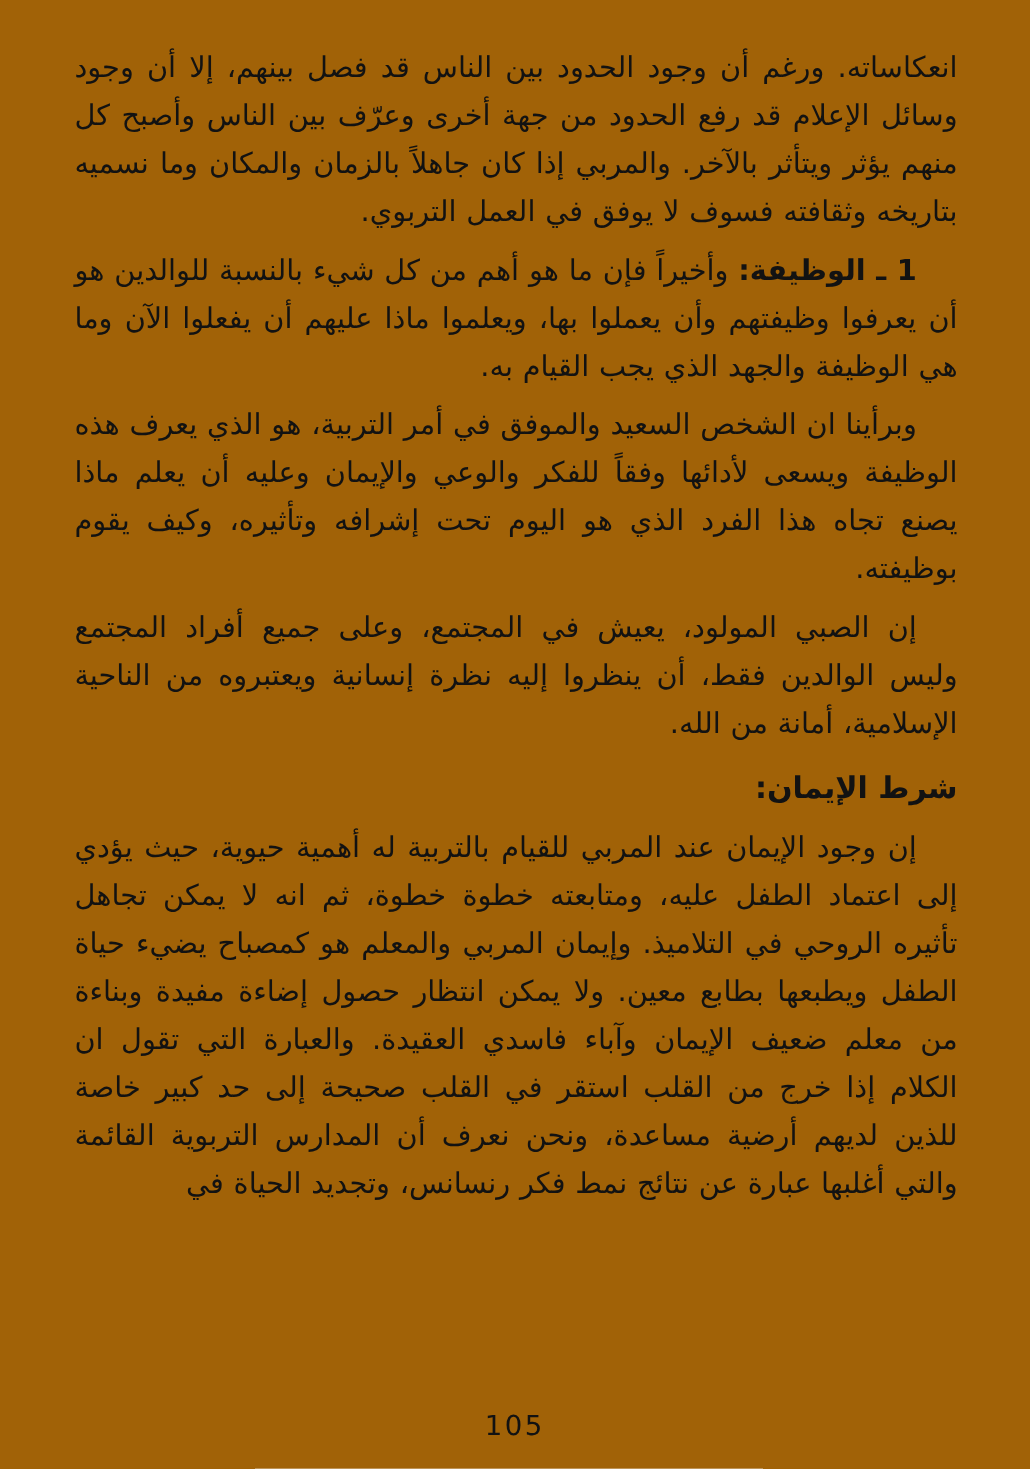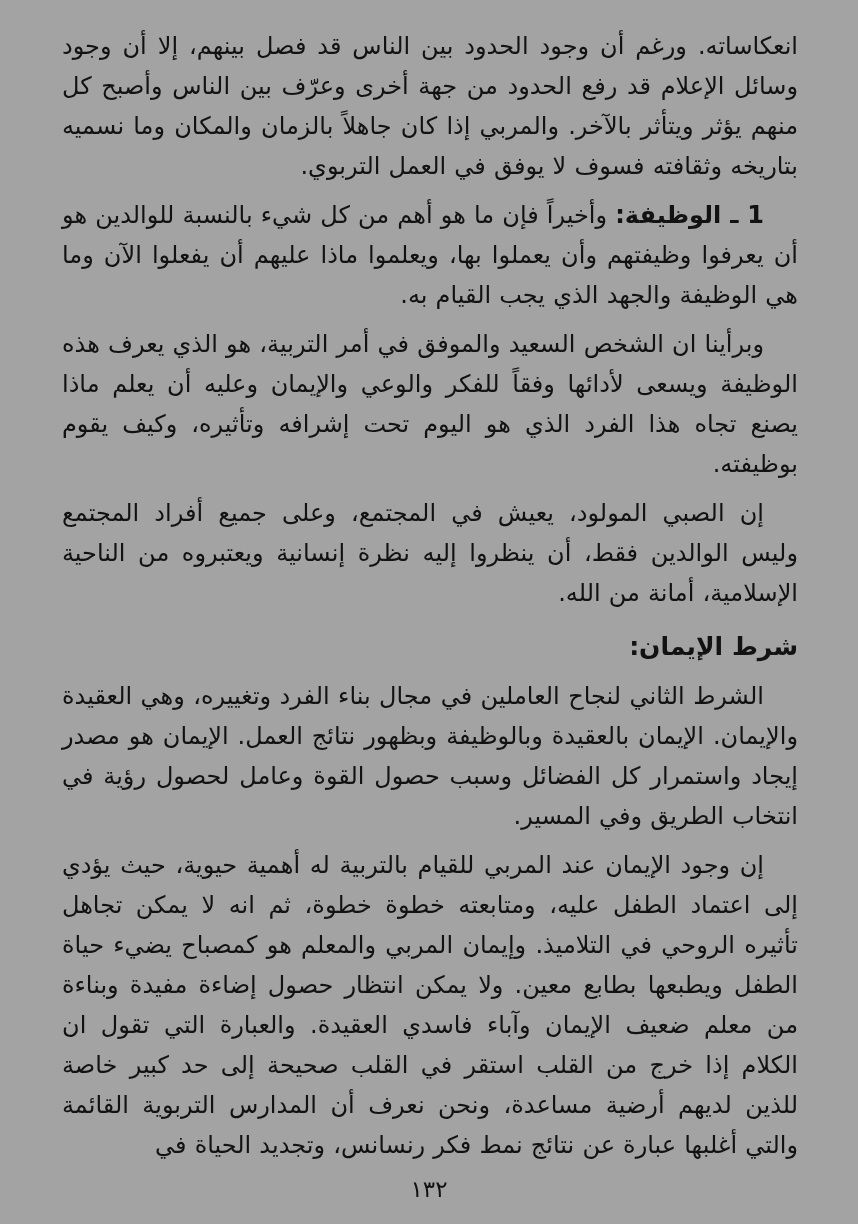--- a/index.html
+++ b/index.html
@@ -12,23 +12,23 @@
     background: #ffffff;
     color: #121212;
     font-family: "DejaVu Sans", sans-serif;
     overflow: hidden;
   }
   .page {
     position: relative;
     width: 858px;
     height: 1224px;
     box-sizing: border-box;
-    padding: 26px 60px 0 62px;
+    padding: 36px 60px 0 62px;
     direction: rtl;
-    background: #a3a3a3;
+    background: #a16207;
   }
   .text-block {
     width: 100%;
   }
   .para {
     font-size: 24px;
     line-height: 40px;
     text-align: justify;
     text-justify: inter-word;
     margin: 0 0 9px 0;
@@ -71,22 +71,21 @@
       <b class="lead">1 ـ الوظيفة:</b>
       <span>وأخيراً فإن ما هو أهم من كل شيء بالنسبة للوالدين هو أن يعرفوا وظيفتهم وأن يعملوا بها، ويعلموا ماذا عليهم أن يفعلوا الآن وما هي الوظيفة والجهد الذي يجب القيام به.</span>
     </p>
 
     <p class="para indent">وبرأينا ان الشخص السعيد والموفق في أمر التربية، هو الذي يعرف هذه الوظيفة ويسعى لأدائها وفقاً للفكر والوعي والإيمان وعليه أن يعلم ماذا يصنع تجاه هذا الفرد الذي هو اليوم تحت إشرافه وتأثيره، وكيف يقوم بوظيفته.</p>
 
     <p class="para indent">إن الصبي المولود، يعيش في المجتمع، وعلى جميع أفراد المجتمع وليس الوالدين فقط، أن ينظروا إليه نظرة إنسانية ويعتبروه من الناحية الإسلامية، أمانة من الله.</p>
 
     <h2 class="section-heading">شرط الإيمان:</h2>
 
-    <p class="para indent">الشرط الثاني لنجاح العاملين في مجال بناء الفرد وتغييره، وهي العقيدة والإيمان. الإيمان بالعقيدة وبالوظيفة وبظهور نتائج العمل. الإيمان هو مصدر إيجاد واستمرار كل الفضائل وسبب حصول القوة وعامل لحصول رؤية في انتخاب الطريق وفي المسير.</p>
 
     <p class="para indent">إن وجود الإيمان عند المربي للقيام بالتربية له أهمية حيوية، حيث يؤدي إلى اعتماد الطفل عليه، ومتابعته خطوة خطوة، ثم انه لا يمكن تجاهل تأثيره الروحي في التلاميذ. وإيمان المربي والمعلم هو كمصباح يضيء حياة الطفل ويطبعها بطابع معين. ولا يمكن انتظار حصول إضاءة مفيدة وبناءة من معلم ضعيف الإيمان وآباء فاسدي العقيدة. والعبارة التي تقول ان الكلام إذا خرج من القلب استقر في القلب صحيحة إلى حد كبير خاصة للذين لديهم أرضية مساعدة، ونحن نعرف أن المدارس التربوية القائمة والتي أغلبها عبارة عن نتائج نمط فكر رنسانس، وتجديد الحياة في</p>
 
   </main>
 
   <footer class="page-footer">
-    <span class="page-number">١٣٢</span>
+    <span class="page-number">105</span>
   </footer>
 </div>
 
 </body></html>

